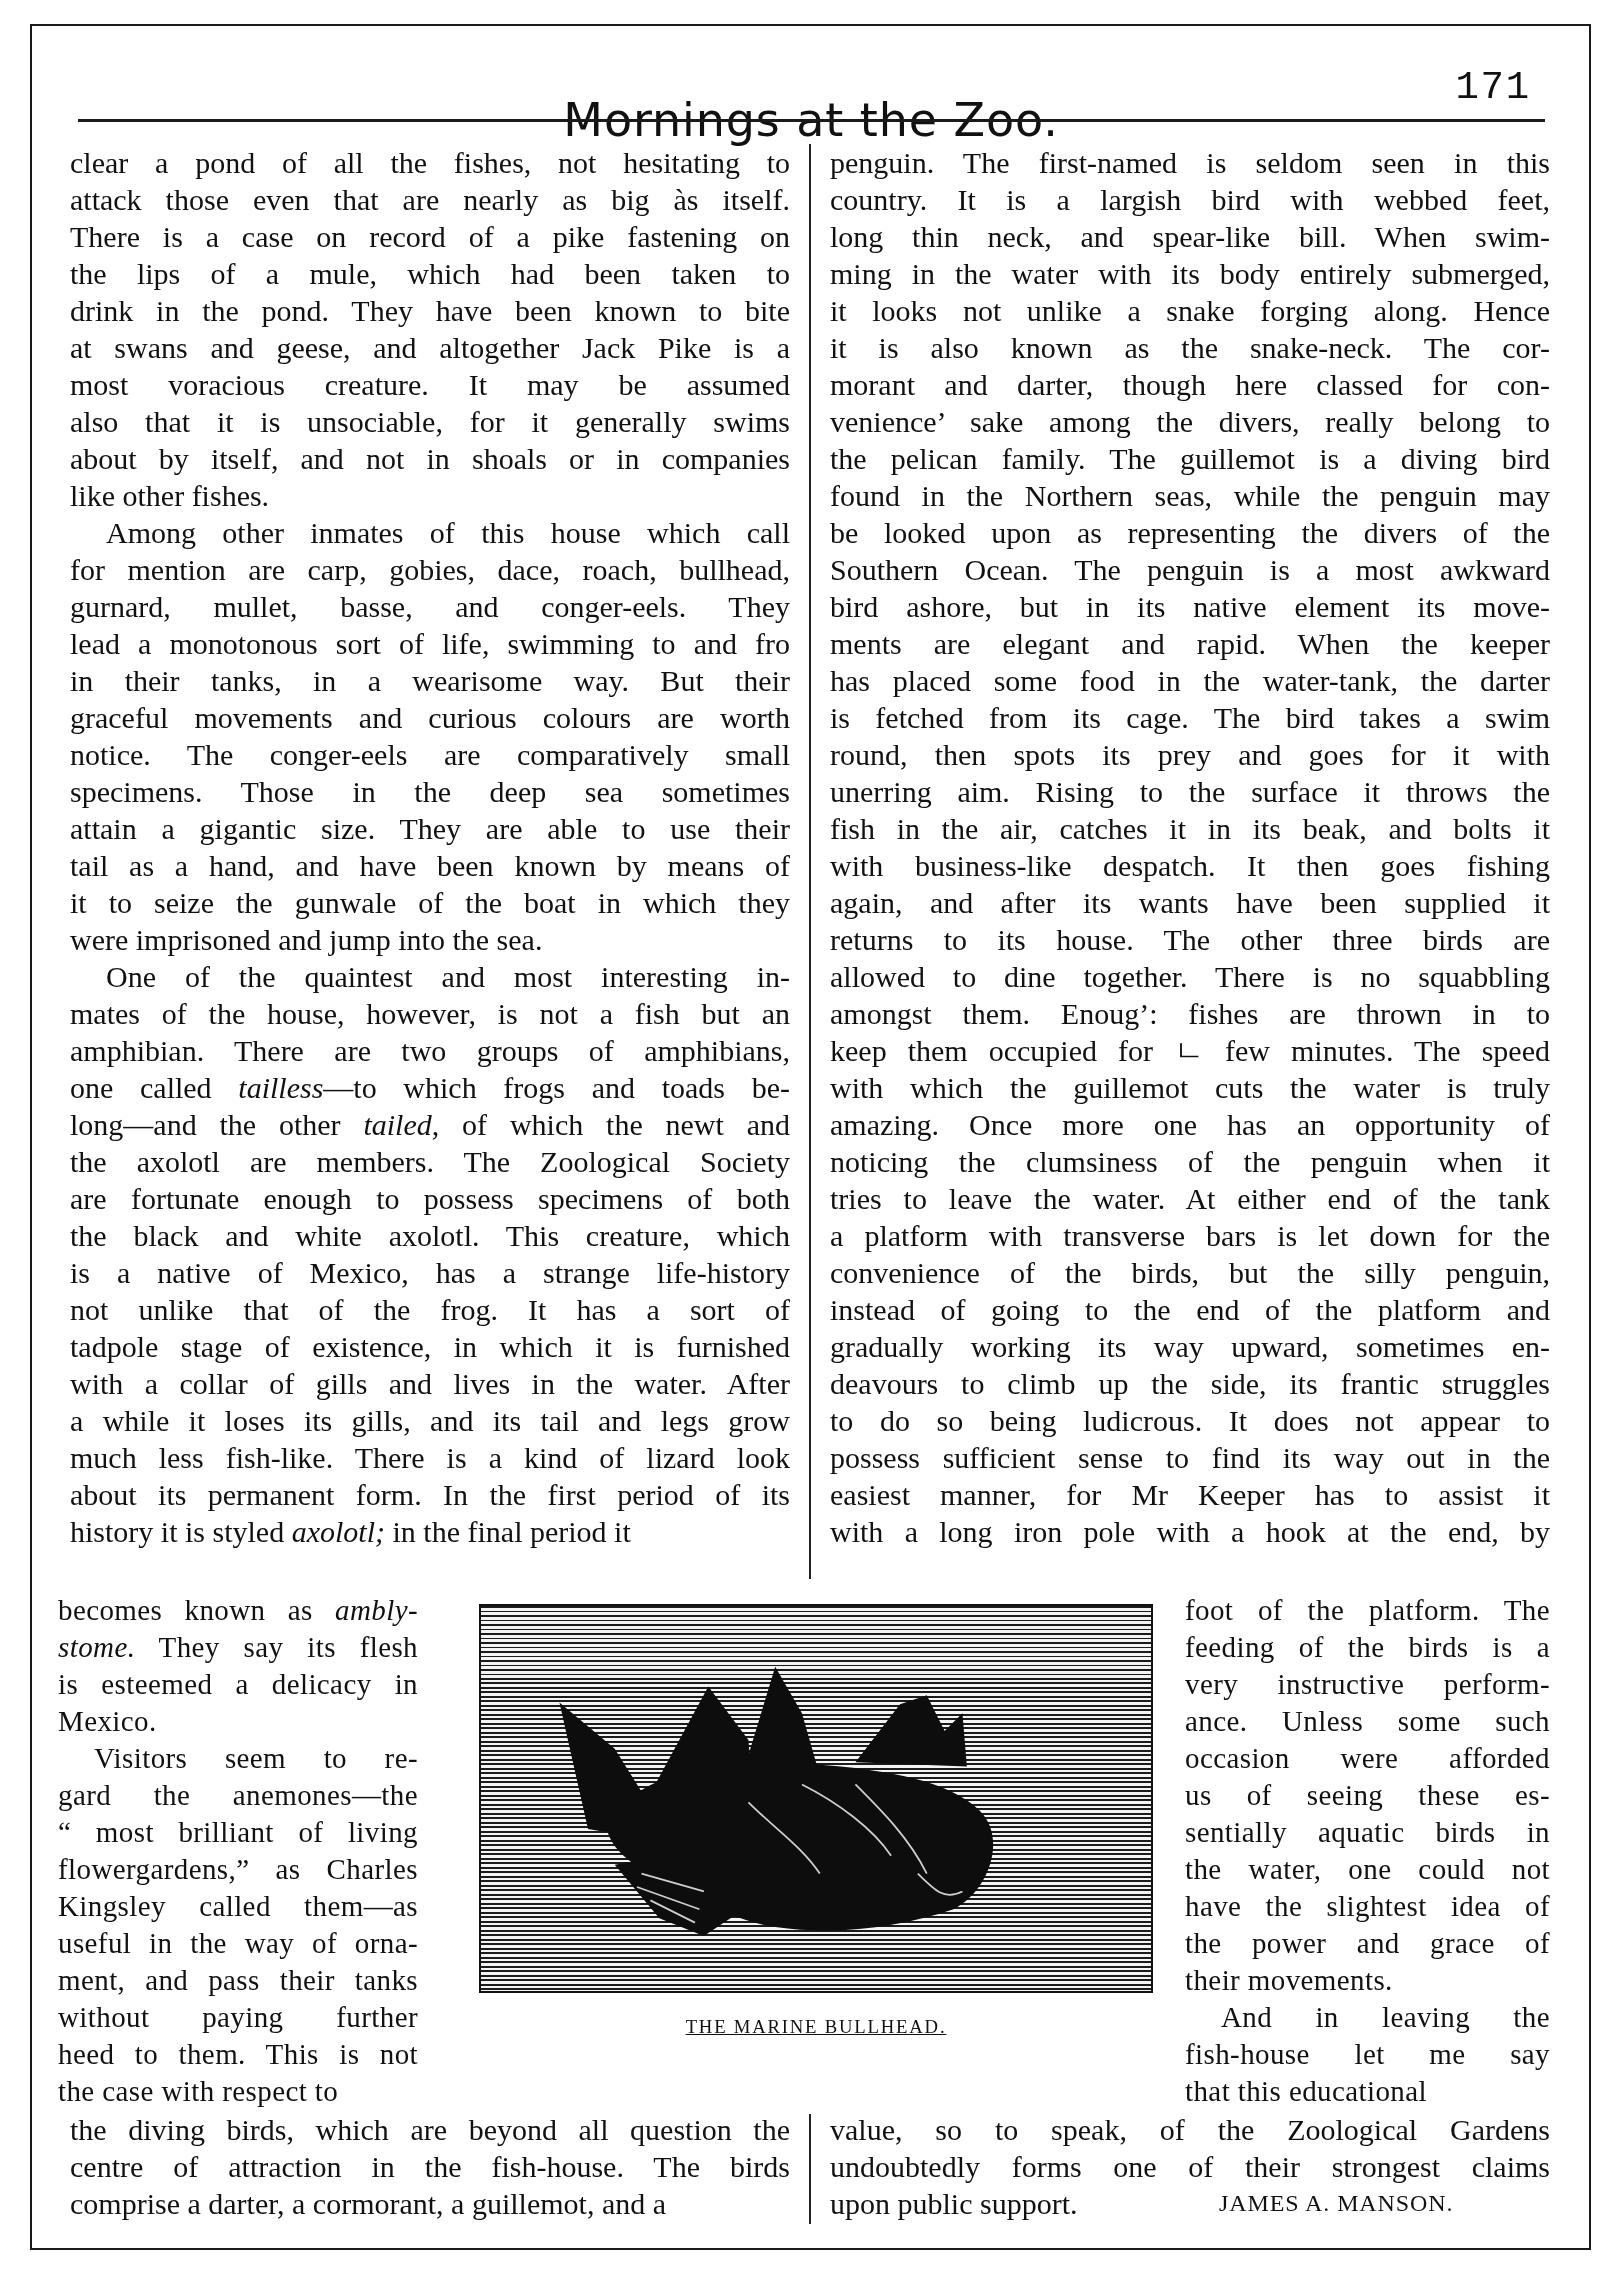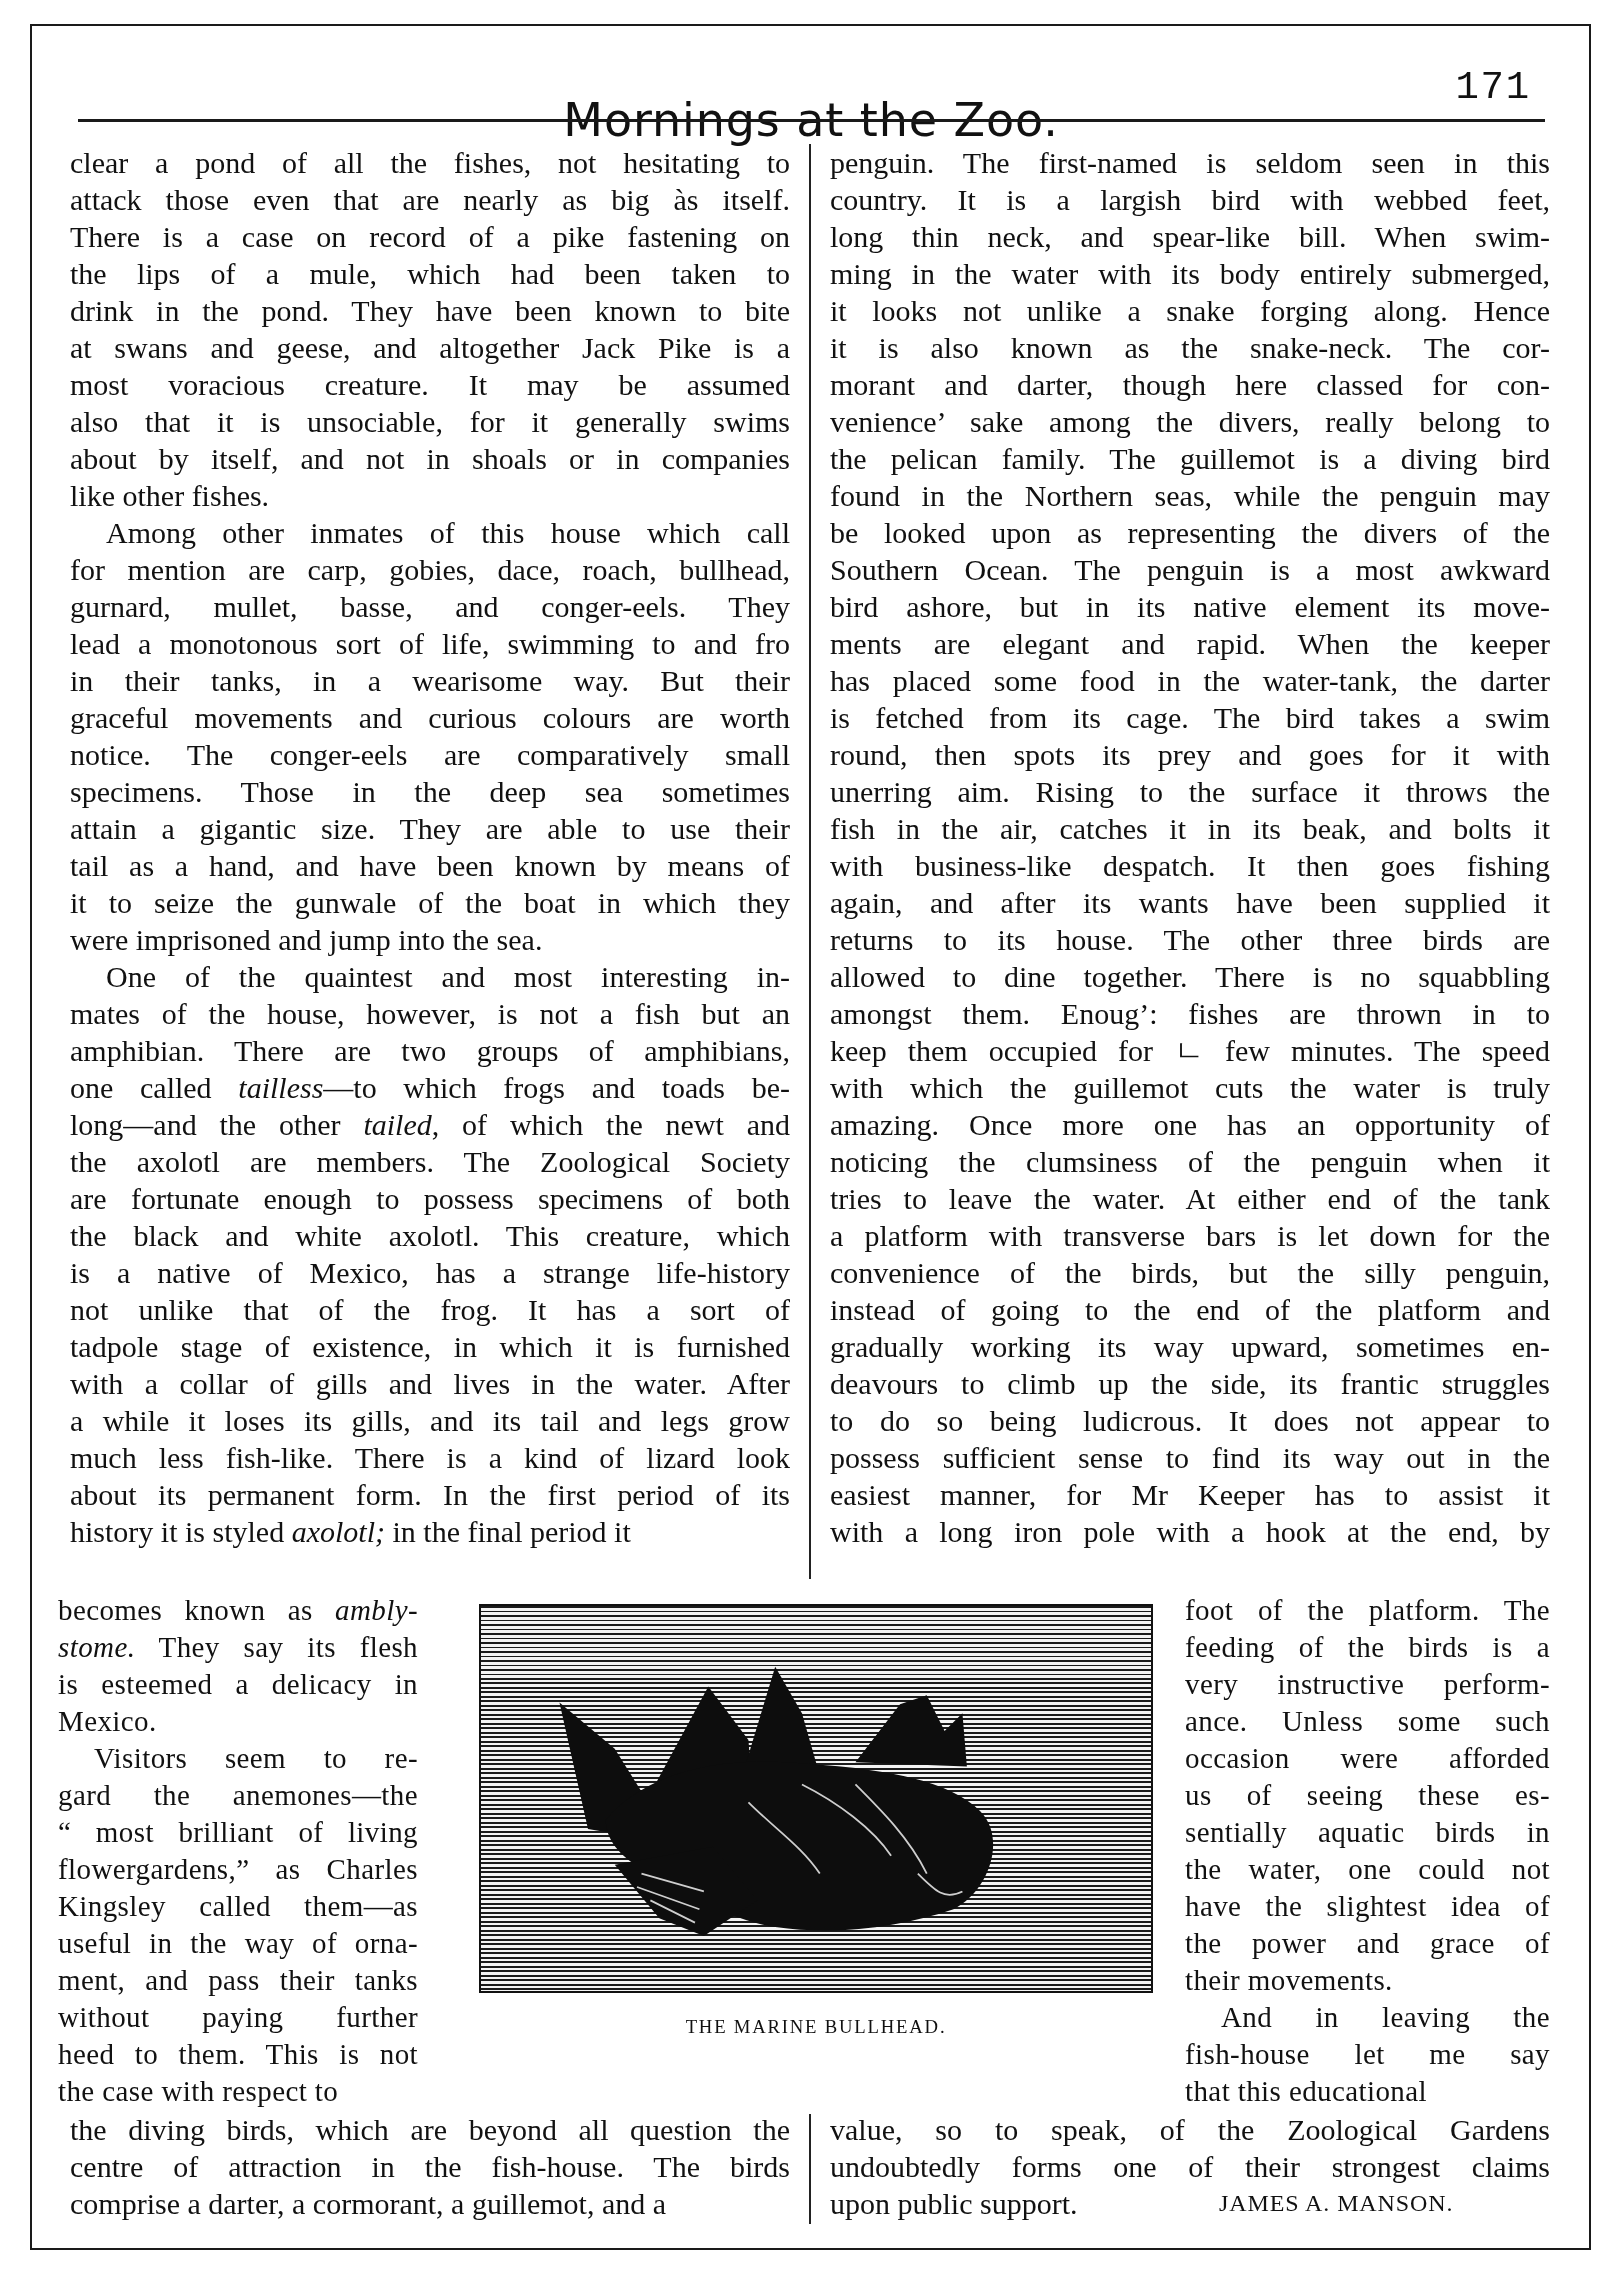--- a/index.html
+++ b/index.html
@@ -21,21 +21,21 @@
   .narrow .line { font-size: 29px; letter-spacing: 0.4px; }
   em { font-style: italic; }
 
   .col-rule { position: absolute; width: 1.8px; background: #222; }
 
   .figure { position: absolute; left: 479px; top: 1604px; width: 674px; height: 389px;
             border: 2.7px solid #111; box-sizing: border-box; overflow: hidden;
             background: repeating-linear-gradient(180deg, #1b1b1b 0px, #1b1b1b 1.8px, #f4f4f4 1.8px, #f4f4f4 4.5px); }
   .figure svg { position: absolute; left: 0; top: 0; }
   .caption { position: absolute; left: 479px; width: 674px; top: 2016px; text-align: center;
-             font-size: 18.7px; letter-spacing: 1.8px; font-family: "Liberation Serif", serif; }
+             font-size: 18.7px; letter-spacing: 1.8px; font-family: "Liberation Serif", serif; text-decoration: underline; }
   .signature { font-variant: small-caps; letter-spacing: 0.9px; }
 </style>
 </head>
 <body>
 
 <div class="frame"></div>
 
 <div class="running-head">
   <div class="page-title">Mornings at the Zoo.</div>
   <div class="page-number">171</div>

